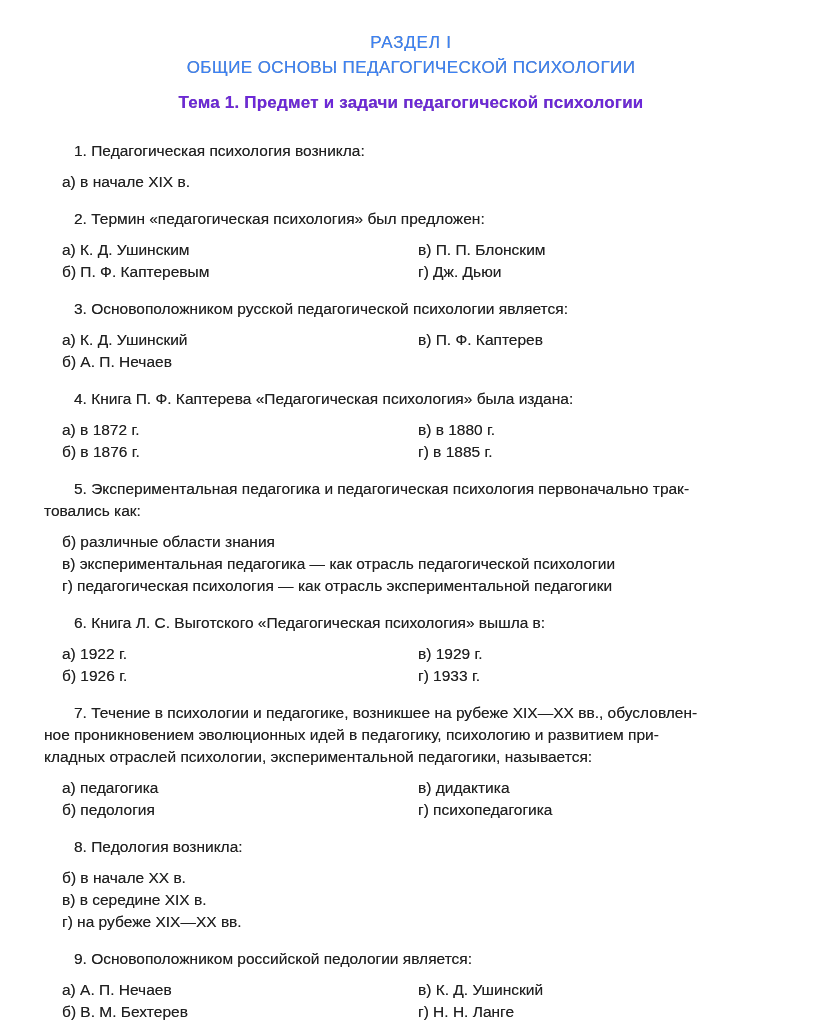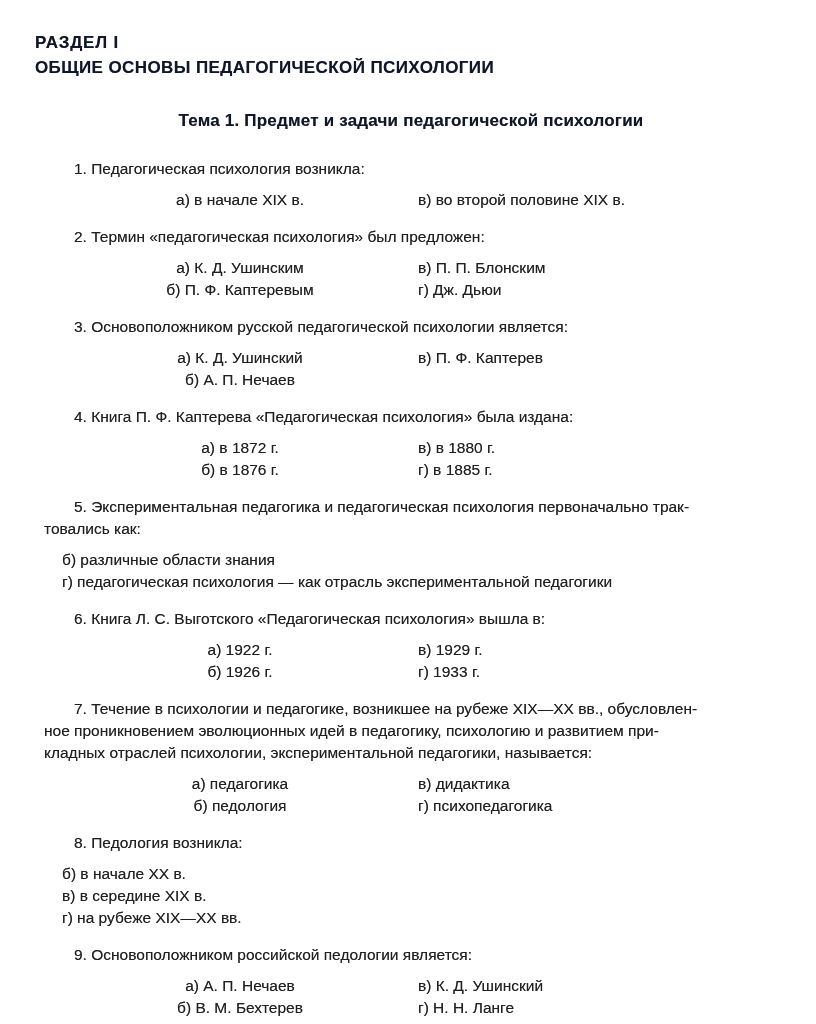--- a/index.html
+++ b/index.html
@@ -9,64 +9,63 @@
     background: #ffffff;
     font-family: "Liberation Sans", sans-serif;
     color: #202020;
     overflow: hidden;
   }
   .page {
     width: 816px; height: 1024px;
     padding: 33px 29px 0 35px;
     text-shadow: 0 0 0.6px rgba(25,25,25,0.55);
   }
-  .header { text-align: left; font-weight: 700; color: #0f172a; }
+  .header { text-align: center; font-weight: 400; color: #3b82f6; }
   .section-label {
     font-size: 17px; line-height: 20px; letter-spacing: 0.8px;
   }
   .section-title {
     font-size: 17px; line-height: 24px; letter-spacing: 0.4px; margin-top: 3px;
   }
   .theme-title {
-    text-align: center; font-weight: 700; color: #0f172a;
-    font-size: 17px; line-height: 22px; letter-spacing: 0.2px; margin-top: 30px;
+    text-align: center; font-weight: 700; color: #6d28d9;
+    font-size: 17px; line-height: 22px; letter-spacing: 0.2px; margin-top: 12px;
   }
   .question-list {
     margin-top: 26px;
     font-size: 15.5px; line-height: 22px;
   }
   .question { margin-bottom: 15px; }
   .q-text {
     margin: 9px;
     white-space: pre-wrap;
     text-indent: 30px;
   }
   .opt { white-space: pre-wrap; }
   .opt.c1 { margin-left: 27px; }
   .opt-row { display: flex; }
-  .opt-row .opt.c1 { width: 356px; flex: none; text-align: center; }
+  .opt-row .opt.c1 { width: 356px; flex: none; }
   .opt-row .opt.c2 { flex: 1; }
 </style>
 </head>
 <body style="background: rgb(255, 255, 255); color: rgb(32, 32, 32);">
 
 <div class="page">
   <div class="header">
     <div class="section-label">РАЗДЕЛ I</div>
     <div class="section-title">ОБЩИЕ ОСНОВЫ ПЕДАГОГИЧЕСКОЙ ПСИХОЛОГИИ</div>
   </div>
 
   <div class="theme-title">Тема 1. Предмет и задачи педагогической психологии</div>
 
   <div class="question-list">
       <div class="question">
         <p class="q-text">1. Педагогическая психология возникла:</p>
         <div class="opt-row">
           <div class="opt c1">а) в начале XIX в.</div>
-          <div class="opt c2">в) во второй половине XIX в.</div>
         </div>
       </div>
       <div class="question">
         <p class="q-text">2. Термин «педагогическая психология» был предложен:</p>
         <div class="opt-row">
           <div class="opt c1">а) К. Д. Ушинским</div>
           <div class="opt c2">в) П. П. Блонским</div>
         </div>
         <div class="opt-row">
           <div class="opt c1">б) П. Ф. Каптеревым</div>
@@ -91,20 +90,21 @@
         </div>
         <div class="opt-row">
           <div class="opt c1">б) в 1876 г.</div>
           <div class="opt c2">г) в 1885 г.</div>
         </div>
       </div>
       <div class="question">
         <p class="q-text">5. Экспериментальная педагогика и педагогическая психология первоначально трак-
 товались как:</p>
         <div class="opt c1">б) различные области знания</div>
+        <div class="opt c1">в) экспериментальная педагогика — как отрасль педагогической психологии</div>
         <div class="opt c1">г) педагогическая психология — как отрасль экспериментальной педагогики</div>
       </div>
       <div class="question">
         <p class="q-text">6. Книга Л. С. Выготского «Педагогическая психология» вышла в:</p>
         <div class="opt-row">
           <div class="opt c1">а) 1922 г.</div>
           <div class="opt c2">в) 1929 г.</div>
         </div>
         <div class="opt-row">
           <div class="opt c1">б) 1926 г.</div>

